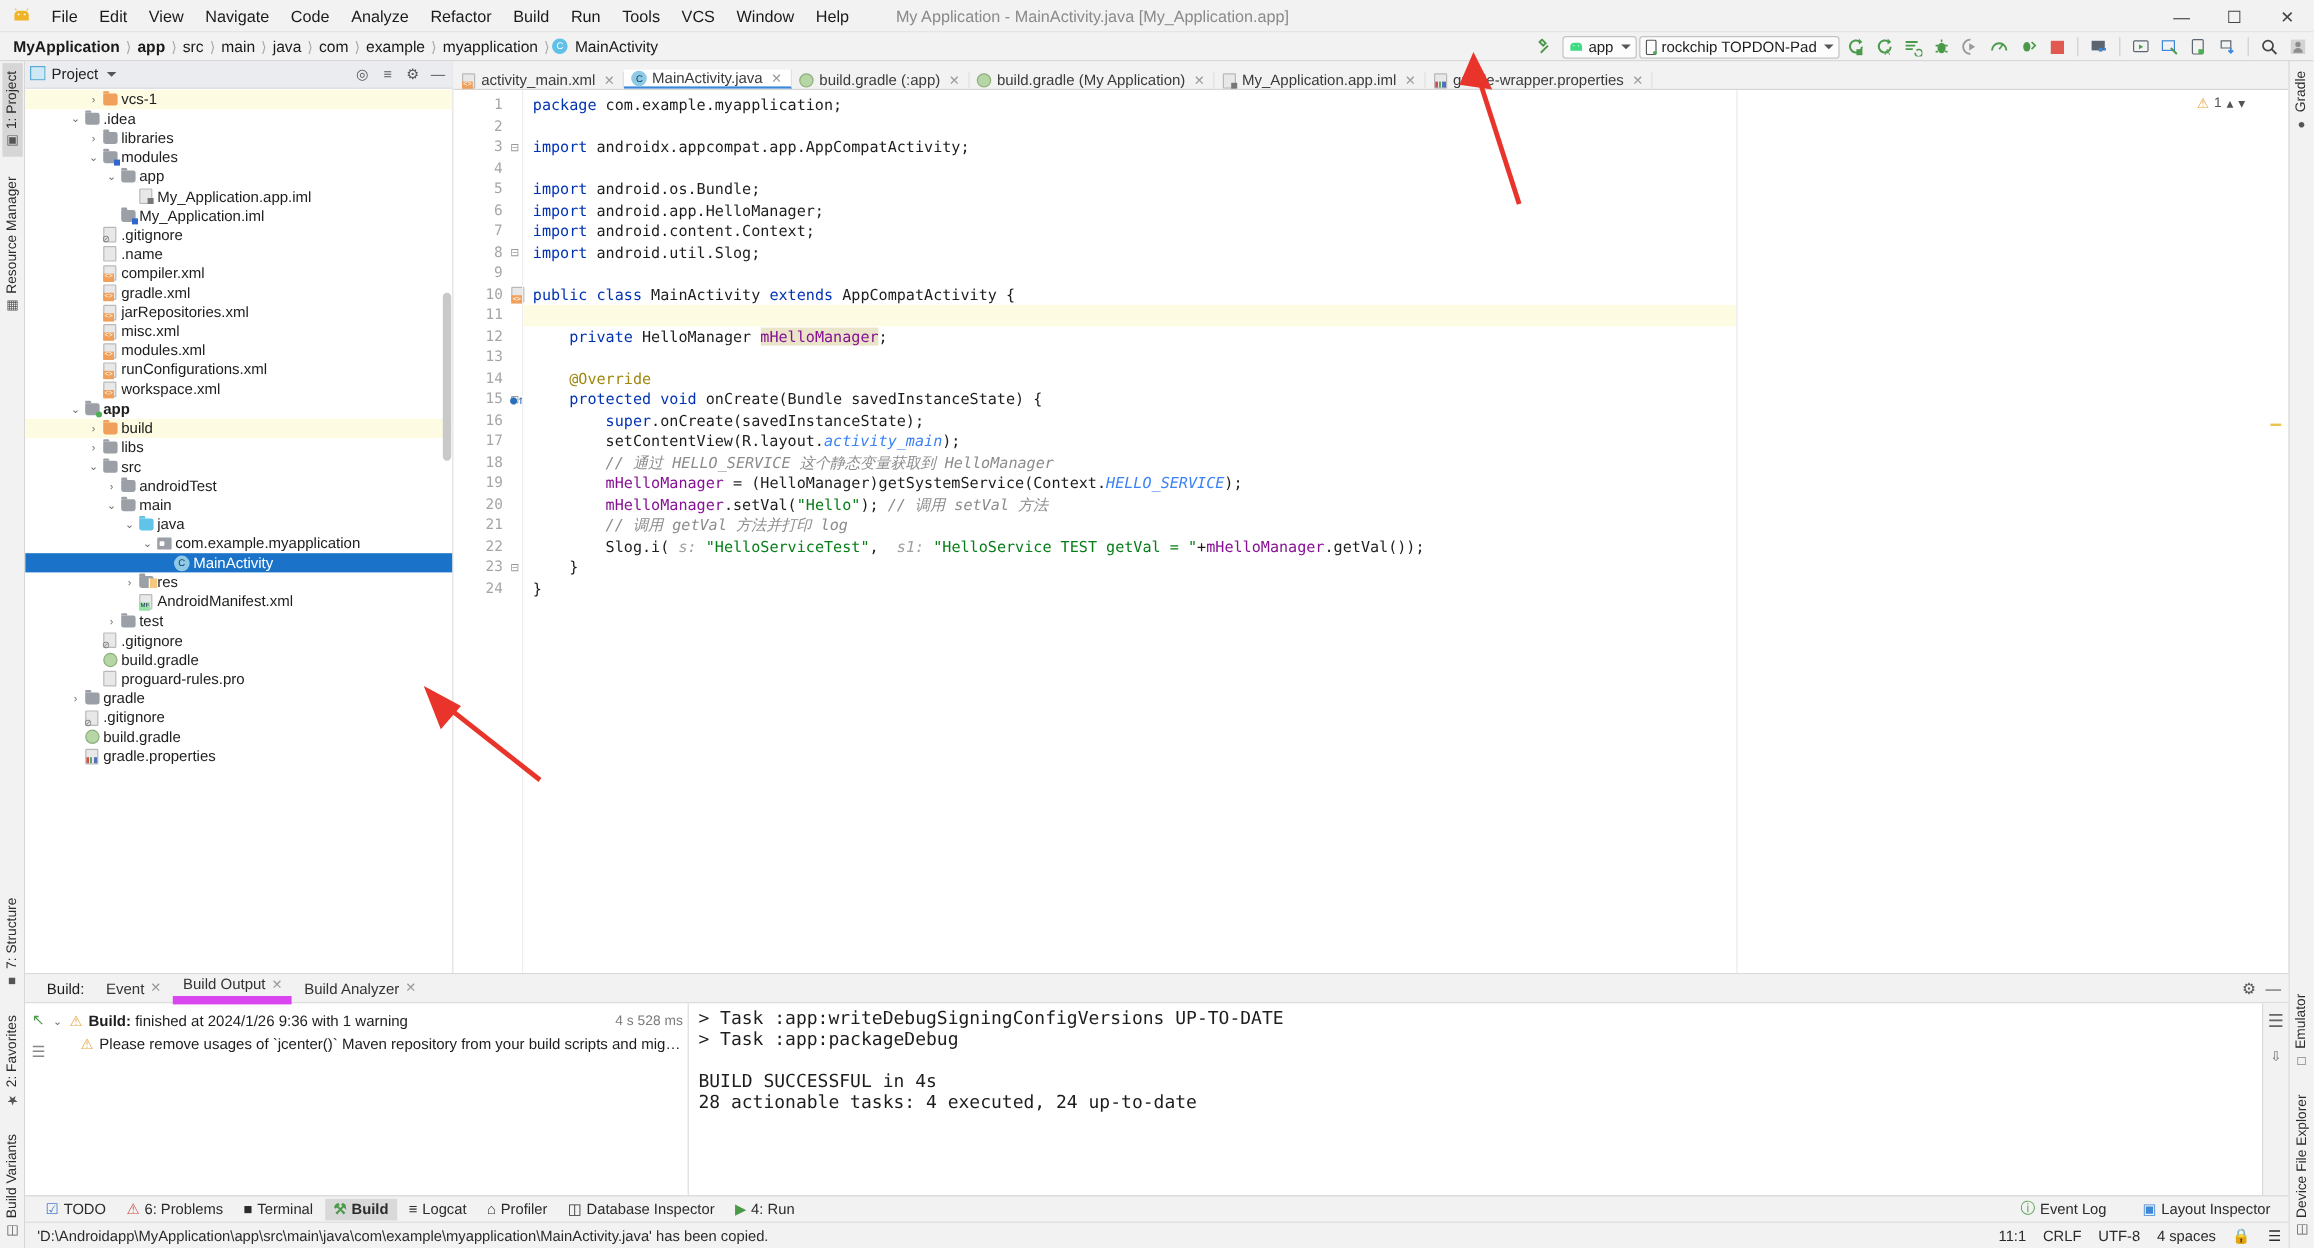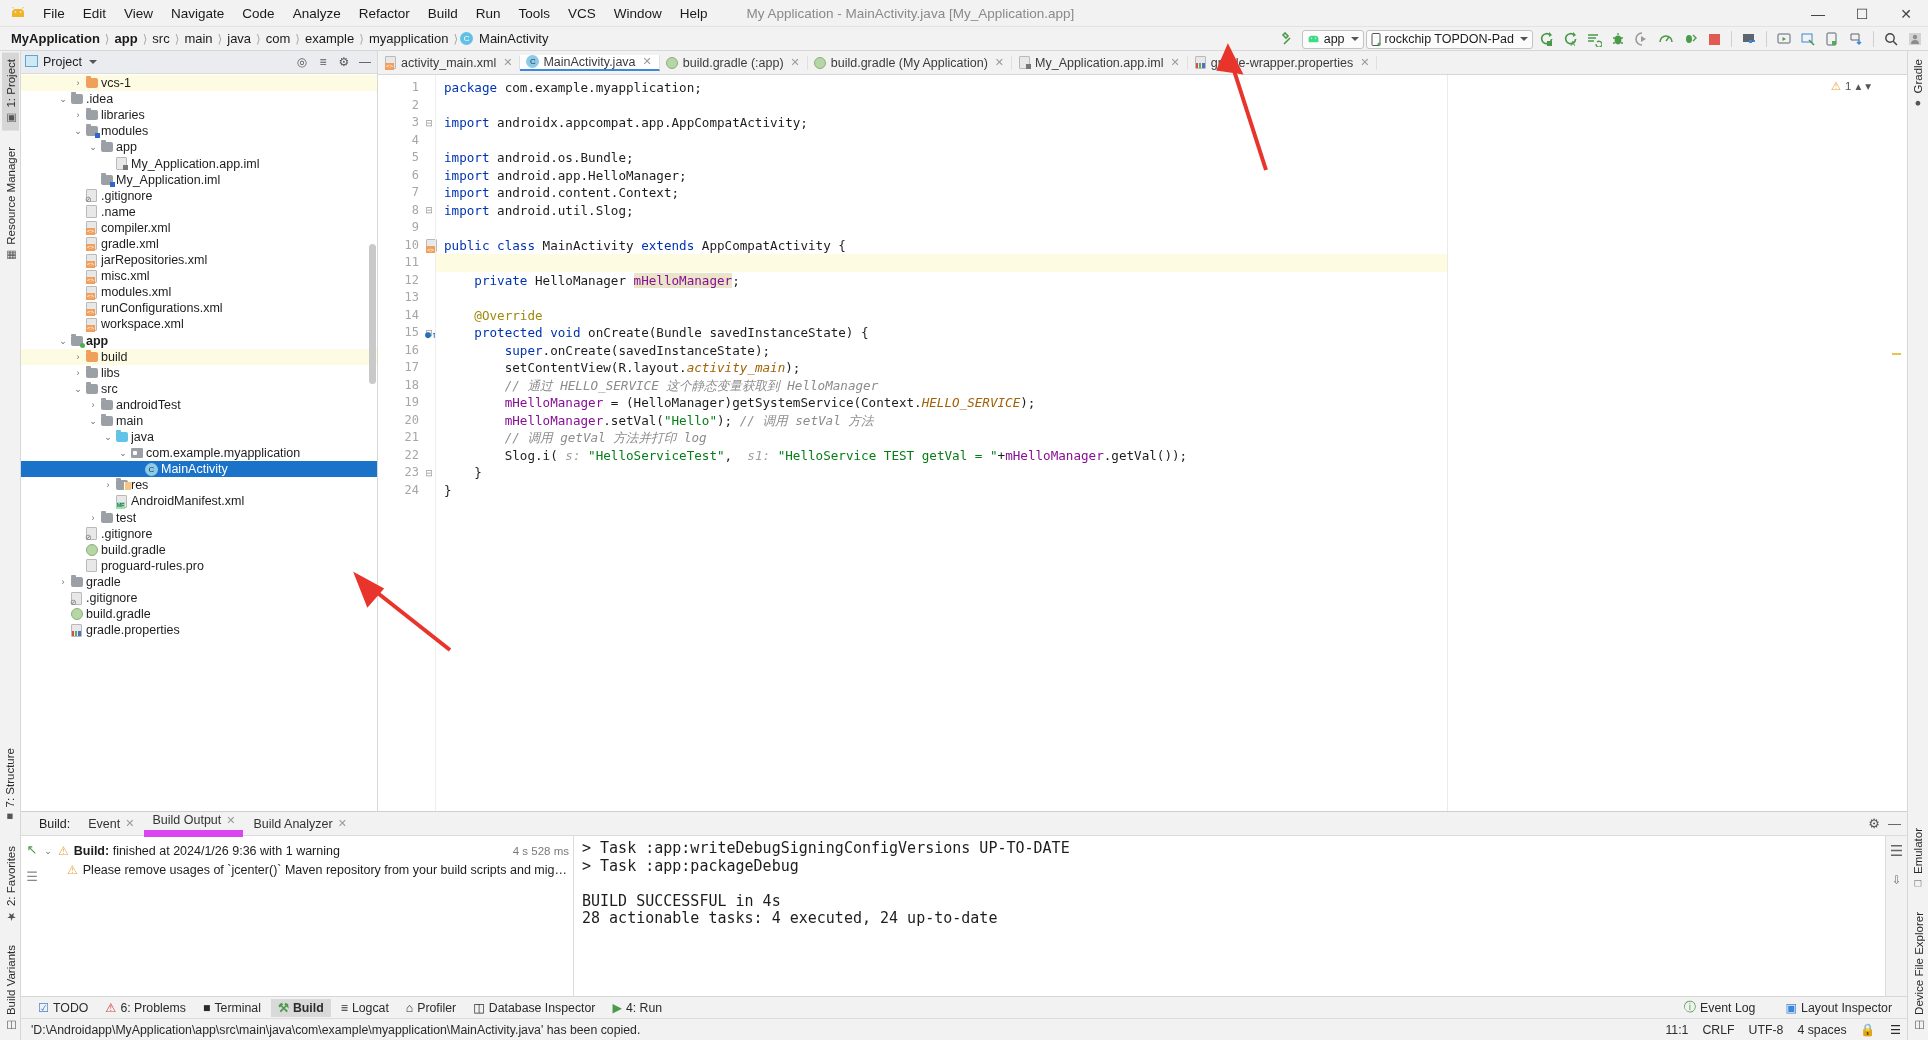--- a/index.html
+++ b/index.html
@@ -128,21 +128,21 @@
   .pkgico::after{ content:''; position:absolute; left:2px; top:3px; width:4px; height:4px; background:#fff; border-radius:1px;}
   .resico { width: 12px; height: 10px; background:#9aa0a6; border-radius:1px 2px 2px 2px; position:relative;}
   .resico::before{ content:''; position:absolute; top:-2px; left:0; width:5px; height:2px; background:#9aa0a6; border-radius:1px 1px 0 0;}
   .resico::after{ content:''; position:absolute; right:-3px; bottom:0; width:6px; height:8px; background:#f5c77e;
     border-left:1px solid #fff; }
   .scrollthumb { position:absolute; right:1px; width:7px; background:#c9c9c9; border-radius:4px; }
 
   
   .editor-area { flex: 1; display: flex; flex-direction: column; min-width: 0; background: #fff; }
   .tabbar {
-    height: 24px; background: #f2f2f2; display: flex; align-items: center;
+    height: 24px; background: #f2f2f2; display: flex; align-items: flex-end;
     border-bottom: 1px solid #d7d7d7; overflow: hidden;
   }
   .etab {
     display: flex; align-items: center; gap: 4px; padding: 0 7px 0 6px;
     font-size: 12.5px; border-right: 1px solid #e0e0e0; white-space: nowrap; cursor: default;
     color: #3b3b3b;
   }
   .etab.active { background: #fff; border-bottom: 2px solid #3d88d8; }
   .etab .x { color: #9a9a9a; font-size: 11px; margin-left: 3px; }
   .tab-ico { width: 13px; height: 13px; display: flex; align-items: center; justify-content: center; }
@@ -161,21 +161,21 @@
     padding-top: 4px; white-space: pre; overflow: hidden; position: relative;
     border-left: 1px solid #eee;
   }
   .cline { height: 17.5px; line-height: 17.5px; padding-left: 8px; }
   .cline.hl { background: #fdfbe2; }
   .kw  { color: #0033b3; font-weight: normal; }
   .str { color: #067d17; }
   .cmt { color: #8c8c8c; font-style: italic; }
   .ann { color: #9e880d; }
   .fld { color: #871094; }
-  .stc { color: #a16207; font-style: italic; }
+  .stc { color: #3b82f6; font-style: italic; }
   .hint{ color: #a0a0a0; font-style: italic; }
   .hi-ident { background: #eae4c8; }
   .rightpane { width: 460px; background: #fff; border-left: 1px solid #eaeaea; position: relative; }
   .warn-head { position: absolute; top: 4px; right: 36px; display: flex; align-items: center; gap: 4px; font-size: 11.5px; color:#555;}
 
   
   .build-panel { height: 185px; background: #fff; border-top: 1px solid #cfcfcf; display: flex; flex-direction: column; }
   .build-tabs {
     height: 24px; background: #f2f2f2; display: flex; align-items: center; gap: 2px;
     padding-left: 18px; border-bottom: 1px solid #dcdcdc; position: relative;

